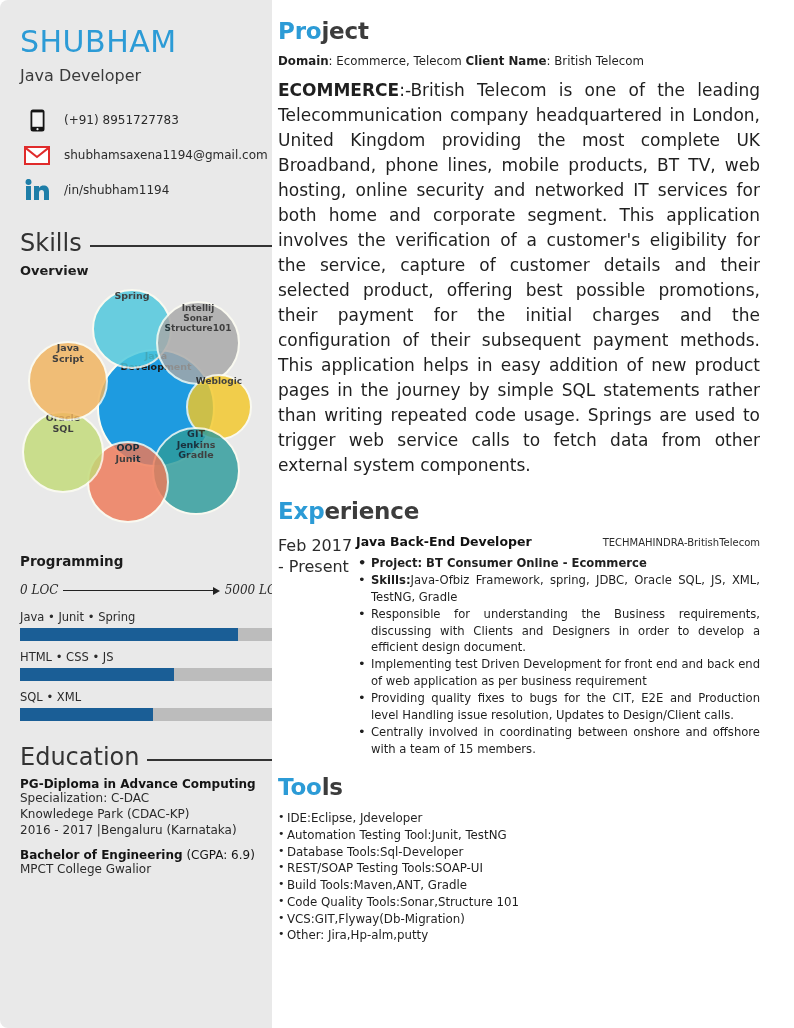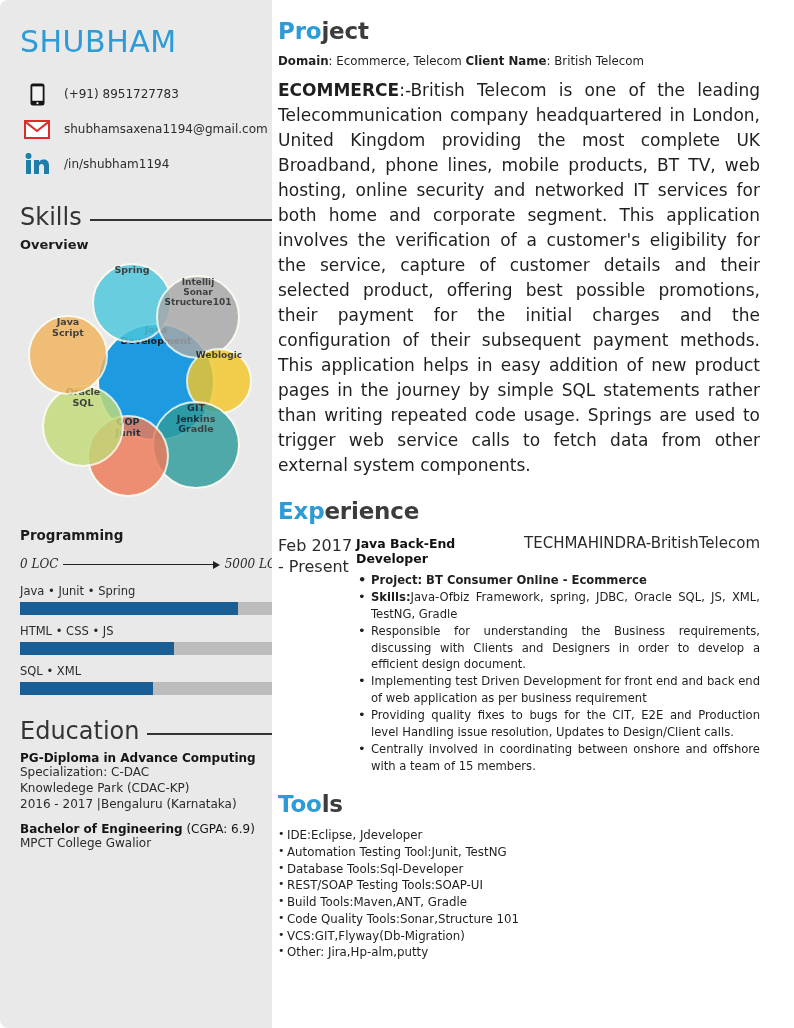--- a/index.html
+++ b/index.html
@@ -219,21 +219,21 @@
     line-height: 1.35;
     padding-top: 1px;
   }
   #exp-body { flex: 1; }
   #exp-toprow {
     display: flex;
     align-items: baseline;
     justify-content: space-between;
   }
   #exp-title { font-size: 12.5px; font-weight: bold; color: #111; }
-  #exp-company { font-size: 15px; color: #2b2b2b; white-space: nowrap; }
+  #exp-company { font-size: 10px; color: #2b2b2b; white-space: nowrap; }
 
   #exp-bullets { list-style: none; margin-top: 6px; }
   #exp-bullets li {
     font-size: 11.6px;
     color: #1f1f1f;
     line-height: 1.42;
     text-align: justify;
     padding-left: 15px;
     position: relative;
     margin-bottom: 1px;
@@ -265,20 +265,21 @@
   }
 
   .sec-gap { height: 16px; }
 </style>
 </head>
 <body>
 
 <div id="sidebar">
 
   <div id="name">SHUBHAM</div>
+  <div id="role">Java Developer</div>
 
   <div id="contact">
       <div class="contact-row">
         <div class="contact-ico">
           <svg width="15" height="23" viewBox="0 0 15 23">
             <rect x="0.5" y="0.5" width="14" height="22" rx="2.5" fill="#141414"></rect>
             <rect x="2.3" y="3.4" width="10.4" height="14.4" fill="#f2f2f2"></rect>
             <circle cx="7.5" cy="20.2" r="1.1" fill="#f2f2f2"></circle>
           </svg>
         </div>
@@ -341,21 +342,21 @@
           <div>Jenkins</div>
           <div>Gradle</div>
         </span>
       </div>
       <div class="bub" style="left: 65px; top: 155px; width: 82px; height: 82px; background: rgb(239, 122, 88); font-size: 9.5px; opacity: 0.82; z-index: 2;">
         <span>
           <div>OOP</div>
           <div>Junit</div>
         </span>
       </div>
-      <div class="bub" style="left: 20px; top: 125px; width: 82px; height: 82px; background: rgb(194, 219, 120); font-size: 9.5px; opacity: 0.82; z-index: 2;">
+      <div class="bub" style="left: 0; top: 125px; width: 82px; height: 82px; background: rgb(194, 219, 120); font-size: 9.5px; opacity: 0.82; z-index: 2;">
         <span>
           <div>Oracle</div>
           <div>SQL</div>
         </span>
       </div>
       <div class="bub" style="left: 6px; top: 55px; width: 80px; height: 80px; background: rgb(242, 180, 94); font-size: 9.5px; opacity: 0.82; z-index: 2;">
         <span>
           <div>Java</div>
           <div>Script</div>
         </span>

